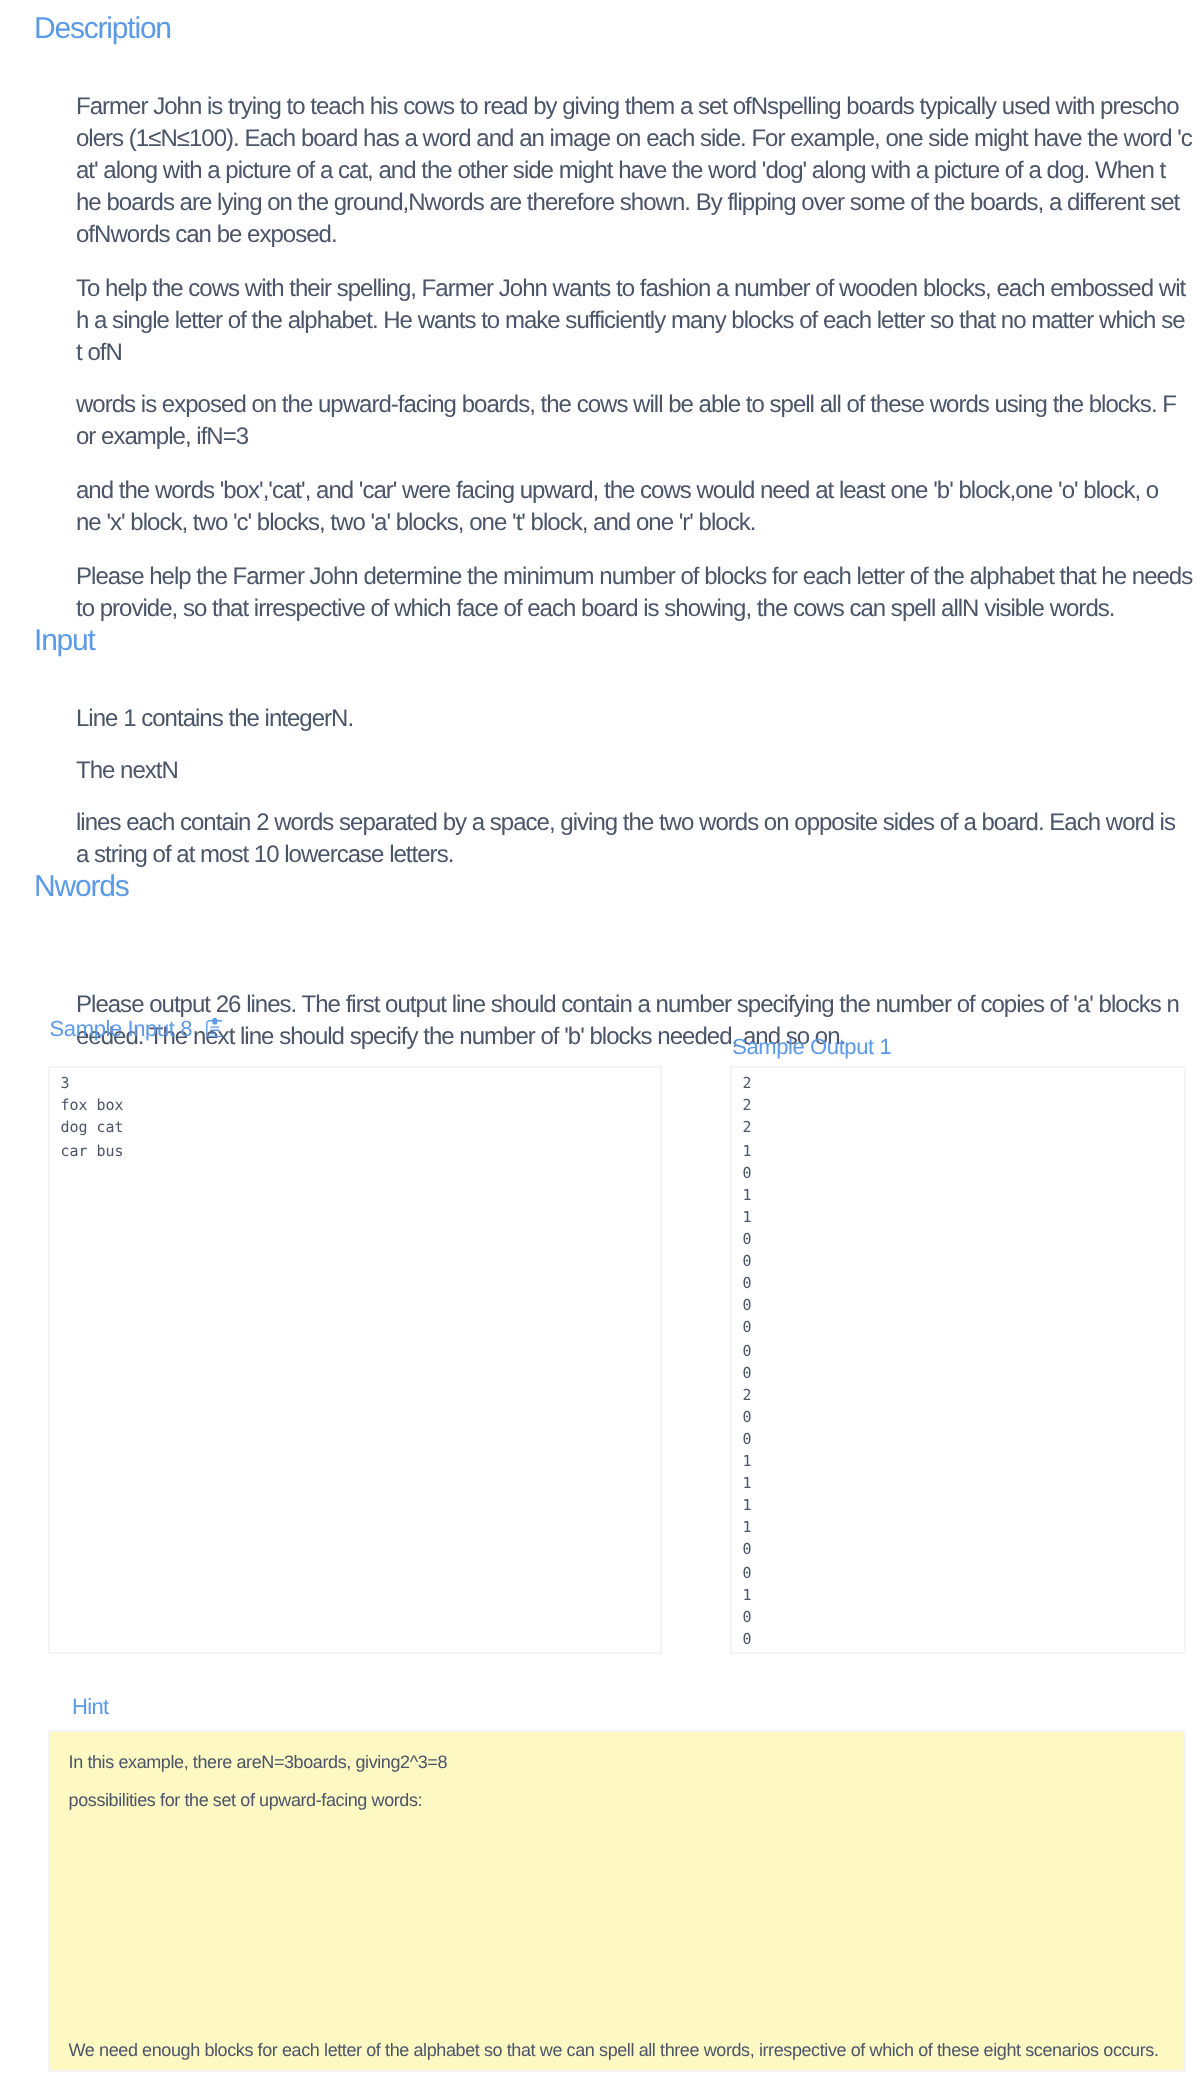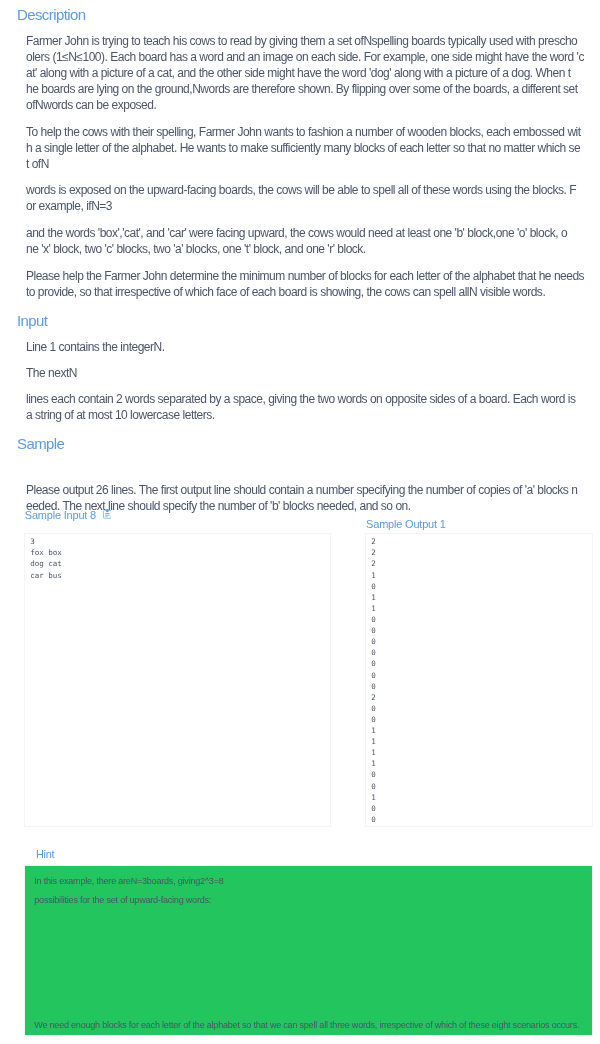--- a/index.html
+++ b/index.html
@@ -30,21 +30,21 @@
     line-height:14px;
     left:24px;
   }
 
   
   .para{
     position:absolute;
     font-size:12px;
     letter-spacing:-0.49px;
     line-height:16px;
-    margin:4px;
+    margin:16px;
     padding:0;
     left:22px;
     white-space:pre;
   }
 
   
   .sample-label{
     position:absolute;
     color:#5b9ae8;
     font-size:11px;
@@ -68,21 +68,21 @@
 
   
   .hint-card{
     position:absolute;
     border:1px solid #f4f4f6;
     box-sizing:border-box;
     left:24.3px;
     top:865.2px;
     width:569.2px;
     height:170.6px;
-    background:#22c55e;
+    background:#fef9c3;
   }
   .hint-p{
     position:absolute;
     font-size:9px;
     letter-spacing:-0.2px;
     line-height:12px;
     margin:0;
     left:9px;
     white-space:pre;
   }
@@ -120,21 +120,21 @@
 to provide, so that irrespective of which face of each board is showing, the cows can spell allN visible words.</p>
   <p class="para" style="top:220.7px">and the words 'box','cat', and 'car' were facing upward, the cows would need at least one 'b' block,one 'o' block, o
 ne 'x' block, two 'c' blocks, two 'a' blocks, one 't' block, and one 'r' block.</p>
 
   <div class="sec-title" style="top:311.1px">Input</div>
   <p class="para" style="top:334.9px">Line 1 contains the integerN.</p>
   <p class="para" style="top:361.0px">The nextN</p>
   <p class="para" style="top:387.4px">lines each contain 2 words separated by a space, giving the two words on opposite sides of a board. Each word is
 a string of at most 10 lowercase letters.</p>
 
-  <div class="sec-title" style="top:433.8px">Sample</div>
+  <div class="sec-title" style="top:433.8px">Nwords</div>
   <p class="para" style="top:478px">Please output 26 lines. The first output line should contain a number specifying the number of copies of 'a' blocks n
 eeded. The next line should specify the number of 'b' blocks needed, and so on.</p>
 
   <div class="sample-label" style="top:507.6px;left:24.8px">Sample Input 8</div>
   <span class="copy-icon" style="top:509.2px;left:102.6px">
     <svg width="8.8" height="9.6" viewBox="0 0 44 48" xmlns="http://www.w3.org/2000/svg">
       <rect x="2" y="7" width="40" height="39" rx="6" ry="6" fill="none" stroke="#5b9ae8" stroke-width="3.4"></rect>
       <rect x="16" y="0" width="12" height="16" rx="4" ry="4" fill="#5b9ae8"></rect>
       <rect x="10" y="21" width="24" height="3.6" rx="1.8" fill="#5b9ae8"></rect>
       <rect x="10" y="29" width="24" height="3.6" rx="1.8" fill="#5b9ae8"></rect>

